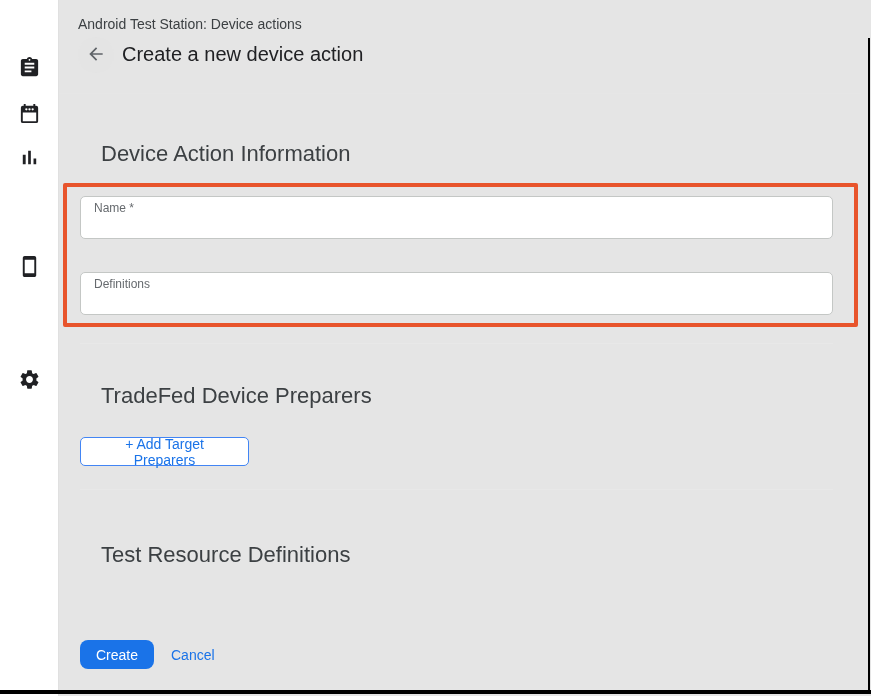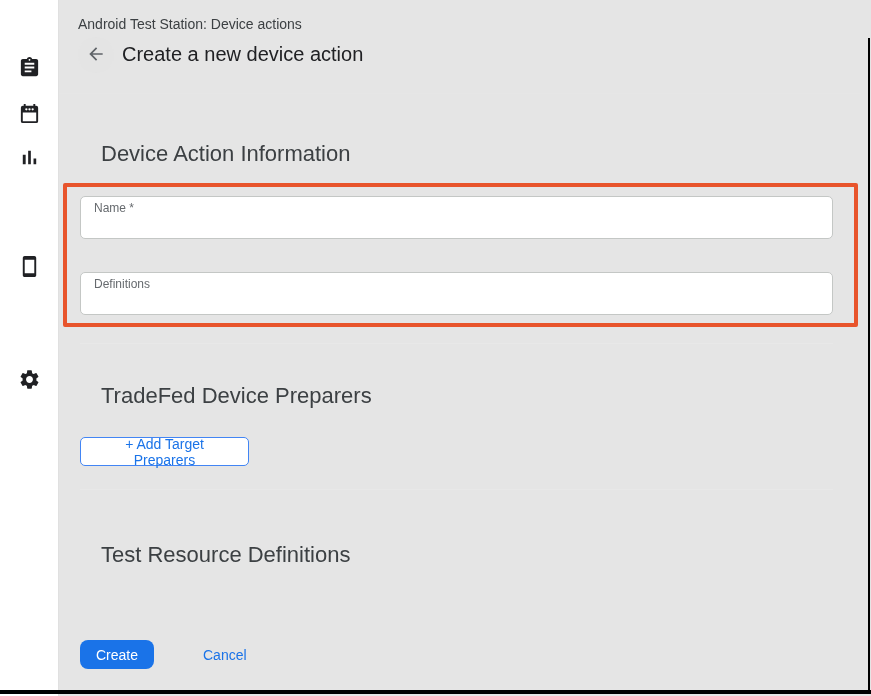--- a/index.html
+++ b/index.html
@@ -163,21 +163,20 @@
   .link-cancel {
     position: absolute;
     left: 171px; top: 640px;
     height: 29px;
     display: flex; align-items: center;
     color: #1a73e8;
     font-size: 14px;
     cursor: pointer;
     background: none; border: none;
     font-family: "Liberation Sans", sans-serif;
-    margin-left: 32px;
   }
 
   
   .edge-bottom {
     position: absolute;
     left: 0; top: 690px;
     width: 871px; height: 4px;
     background: #000000;
   }
   .edge-right {

